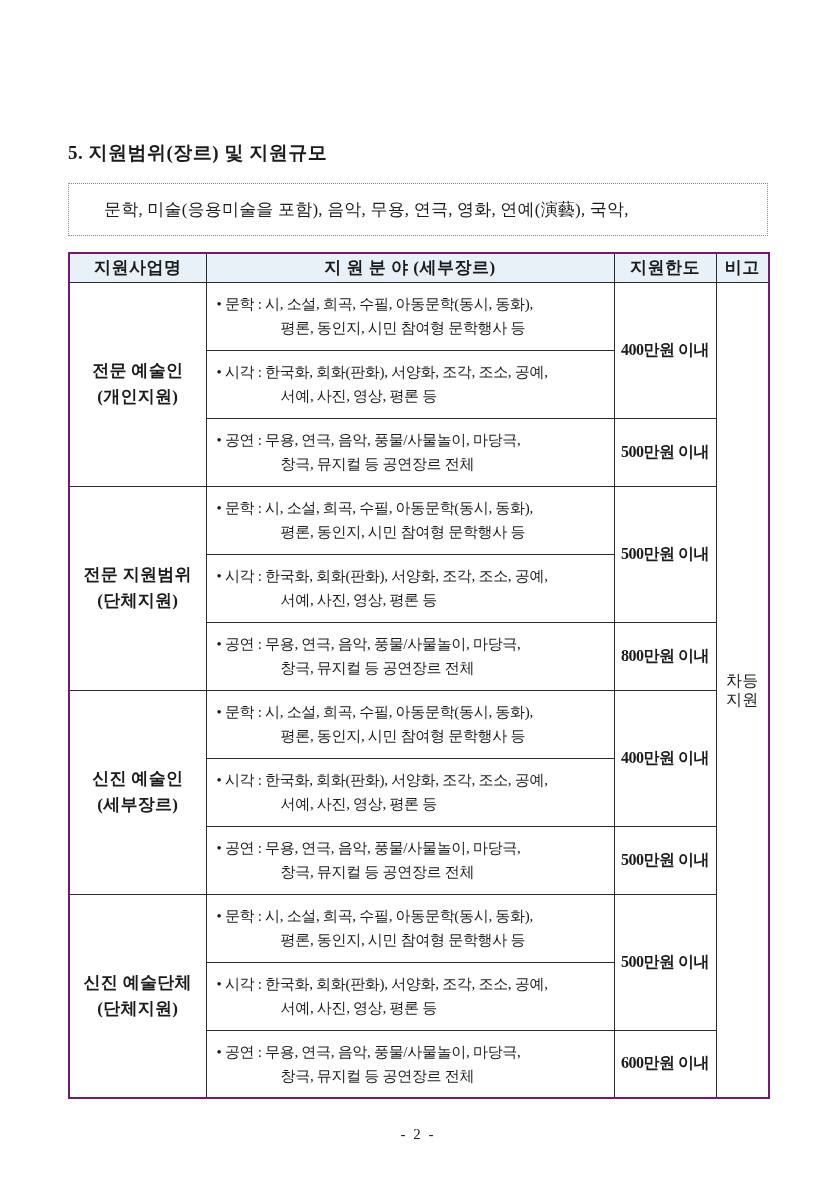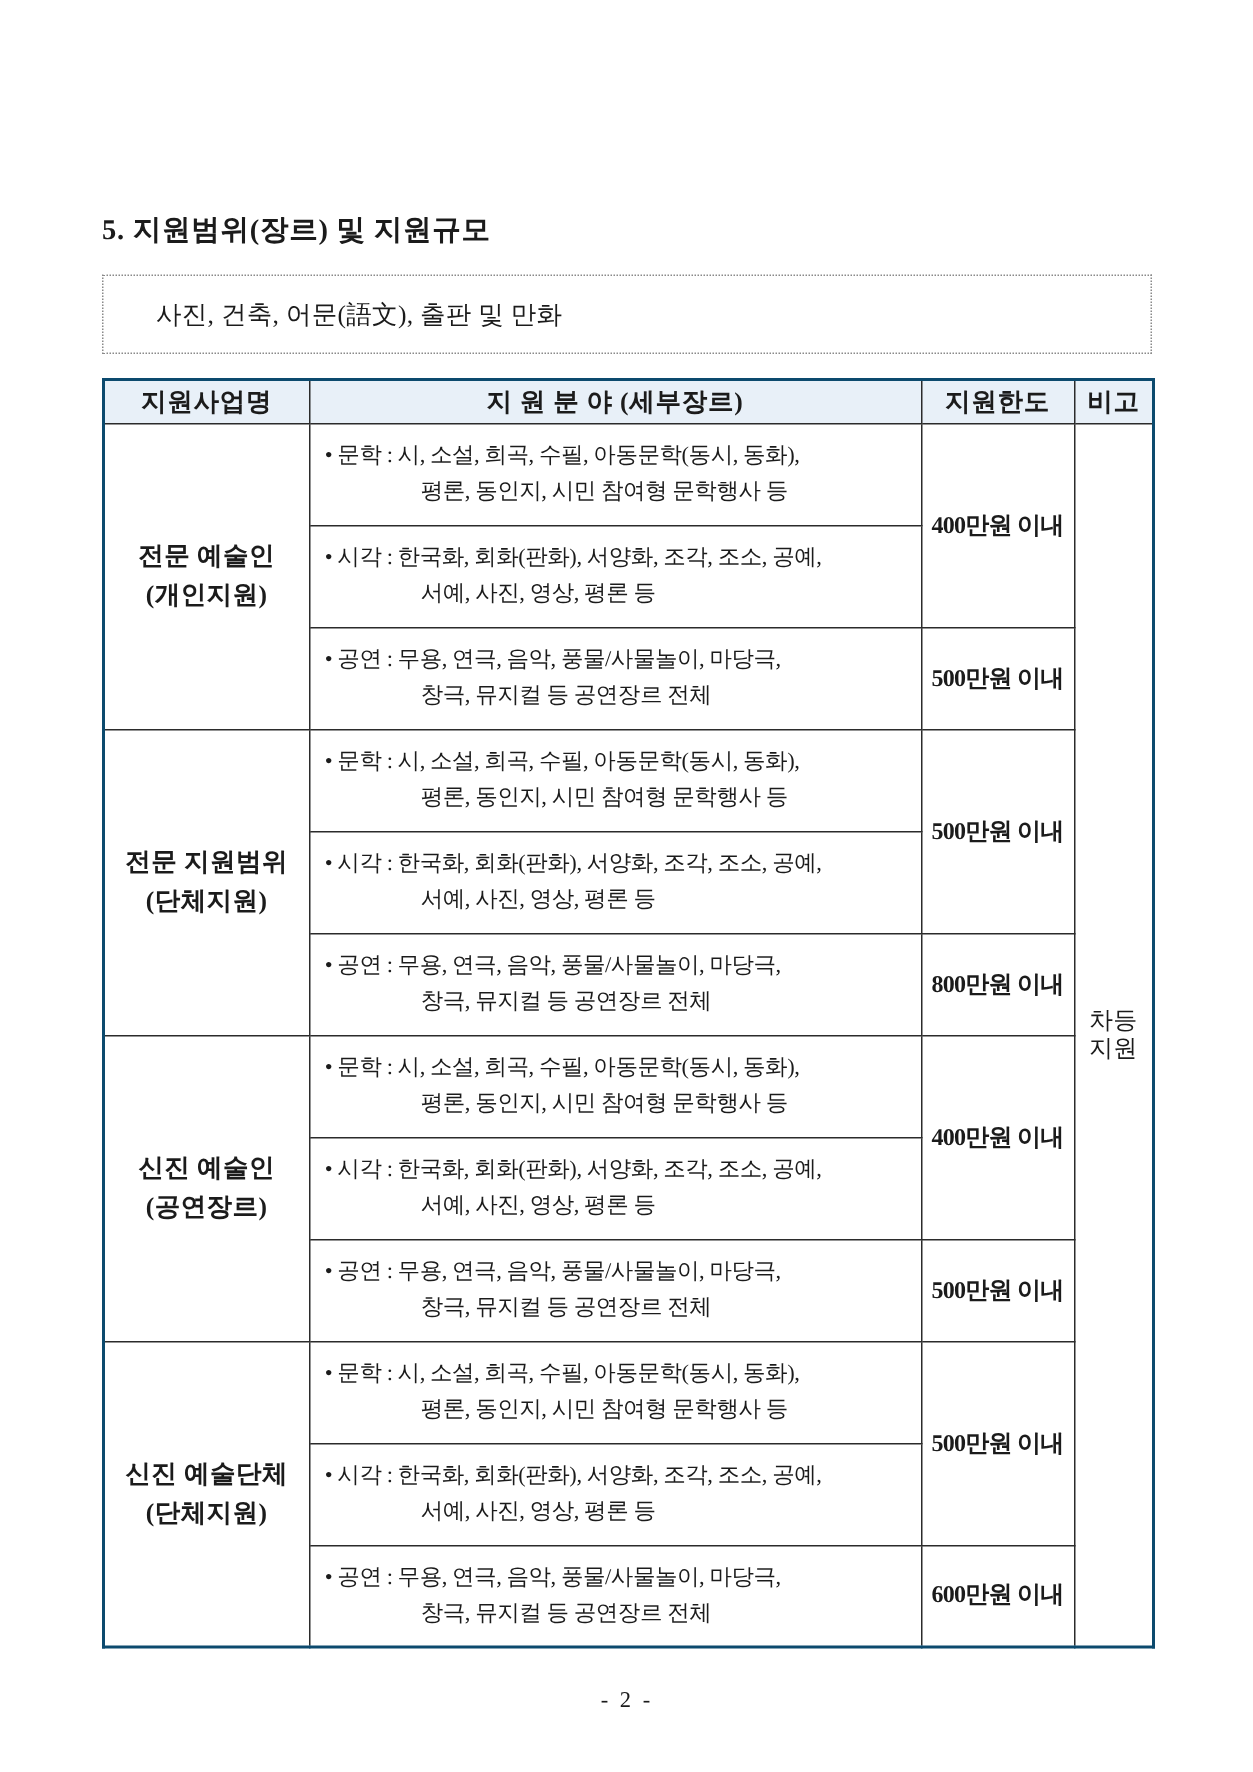--- a/index.html
+++ b/index.html
@@ -38,21 +38,21 @@
   .note-line {
     font-size: 17px;
     line-height: 23px;
     padding-left: 18px;
     letter-spacing: 0.2px;
   }
   table.support-table {
     width: 700px;
     border-collapse: collapse;
     table-layout: fixed;
-    border: 2px solid #0c4a6e;
+    border: 2px solid #701a75;
     font-family: Liberation Serif, serif;
   }
   table.support-table th,
   table.support-table td {
     border: 1px solid #2b2b2b;
     vertical-align: middle;
   }
   thead th {
     background: #e8f0f8;
     font-size: 17px;
@@ -104,21 +104,21 @@
   }
 </style>
 </head>
 <body>
 
 <div class="page">
 
   <div class="page-title">5. 지원범위(장르) 및 지원규모</div>
 
   <div class="note-box">
-    <div class="note-line">사진, 건축, 어문(語文), 출판 및 만화</div>
+    <div class="note-line">문학, 미술(응용미술을 포함), 음악, 무용, 연극, 영화, 연예(演藝), 국악,</div>
   </div>
 
   <table class="support-table">
     <colgroup>
       <col style="width:137px">
       <col style="width:408px">
       <col style="width:102px">
       <col style="width:53px">
     </colgroup>
     <thead>
@@ -162,21 +162,21 @@
 서예, 사진, 영상, 평론 등</td>
       </tr>
       <tr>
         <td class="field-cell">• 공연 : 무용, 연극, 음악, 풍물/사물놀이, 마당극,
 창극, 뮤지컬 등 공연장르 전체</td>
         <td class="limit-cell">800만원 이내</td>
       </tr>
 
       <tr>
         <td class="group-cell" rowspan="3">신진 예술인
-(공연장르)</td>
+(세부장르)</td>
         <td class="field-cell">• 문학 : 시, 소설, 희곡, 수필, 아동문학(동시, 동화),
 평론, 동인지, 시민 참여형 문학행사 등</td>
         <td class="limit-cell" rowspan="2">400만원 이내</td>
       </tr>
       <tr>
         <td class="field-cell">• 시각 : 한국화, 회화(판화), 서양화, 조각, 조소, 공예,
 서예, 사진, 영상, 평론 등</td>
       </tr>
       <tr>
         <td class="field-cell">• 공연 : 무용, 연극, 음악, 풍물/사물놀이, 마당극,

